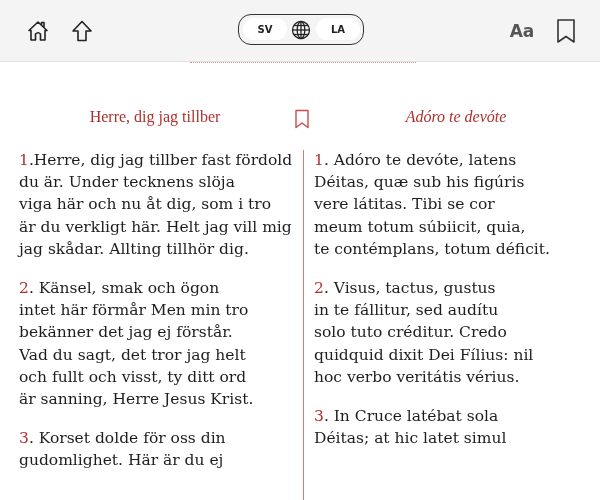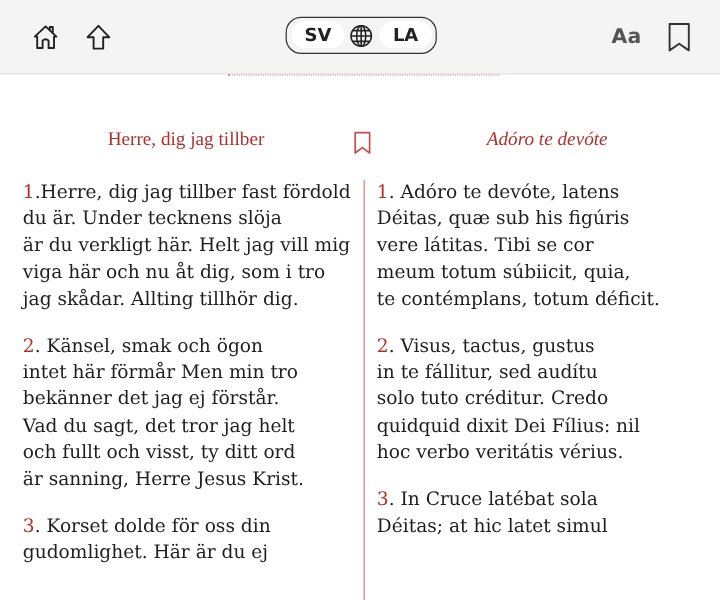--- a/index.html
+++ b/index.html
@@ -30,21 +30,21 @@
     }
     .lang-toggle {
       position: absolute; left: 238px; top: 14px; width: 126px; height: 31px;
       border: 1.5px solid #333; border-radius: 13px; background: #f4f4f4;
       box-sizing: border-box;
     }
     .lang-pill {
       position: absolute; top: 3px; height: 22px; width: 44px;
       background: #ffffff; border-radius: 11px;
       display: flex; align-items: center; justify-content: center;
-      font-family: "DejaVu Sans", sans-serif; font-weight: bold; font-size: 15px; color: #222;
+      font-family: "DejaVu Sans", sans-serif; font-weight: bold; font-size: 10px; color: #222;
       cursor: pointer;
     }
     .pill-sv { left: 4px; }
     .pill-la { left: 77px; }
     .globe {
       position: absolute; left: 52px; top: 5px; width: 20px; height: 20px;
       display: flex; align-items: center; justify-content: center;
     }
     .progress-dots {
       position: absolute; left: 190px; top: 62px; width: 226px; height: 0;
@@ -132,22 +132,22 @@
   </div>
   <div class="title-right">Adóro te devóte</div>
 </div>
 
 <div class="divider"></div>
 
 <div class="col col-left" id="col-left">
     <div class="verse">
       <span class="line"><span class="verse-num">1</span><span style="white-space: pre;">.</span><span>Herre, dig jag tillber fast fördold</span></span>
       <span class="line">du är. Under tecknens slöja</span>
+      <span class="line">viga här och nu åt dig, som i tro</span>
       <span class="line">är du verkligt här. Helt jag vill mig</span>
-      <span class="line">viga här och nu åt dig, som i tro</span>
       <span class="line">jag skådar. Allting tillhör dig.</span>
     </div>
     <div class="verse">
       <span class="line"><span class="verse-num">2</span><span style="white-space: pre;">. </span><span>Känsel, smak och ögon</span></span>
       <span class="line">intet här förmår Men min tro</span>
       <span class="line">bekänner det jag ej förstår.</span>
       <span class="line">Vad du sagt, det tror jag helt</span>
       <span class="line">och fullt och visst, ty ditt ord</span>
       <span class="line">är sanning, Herre Jesus Krist.</span>
     </div>

